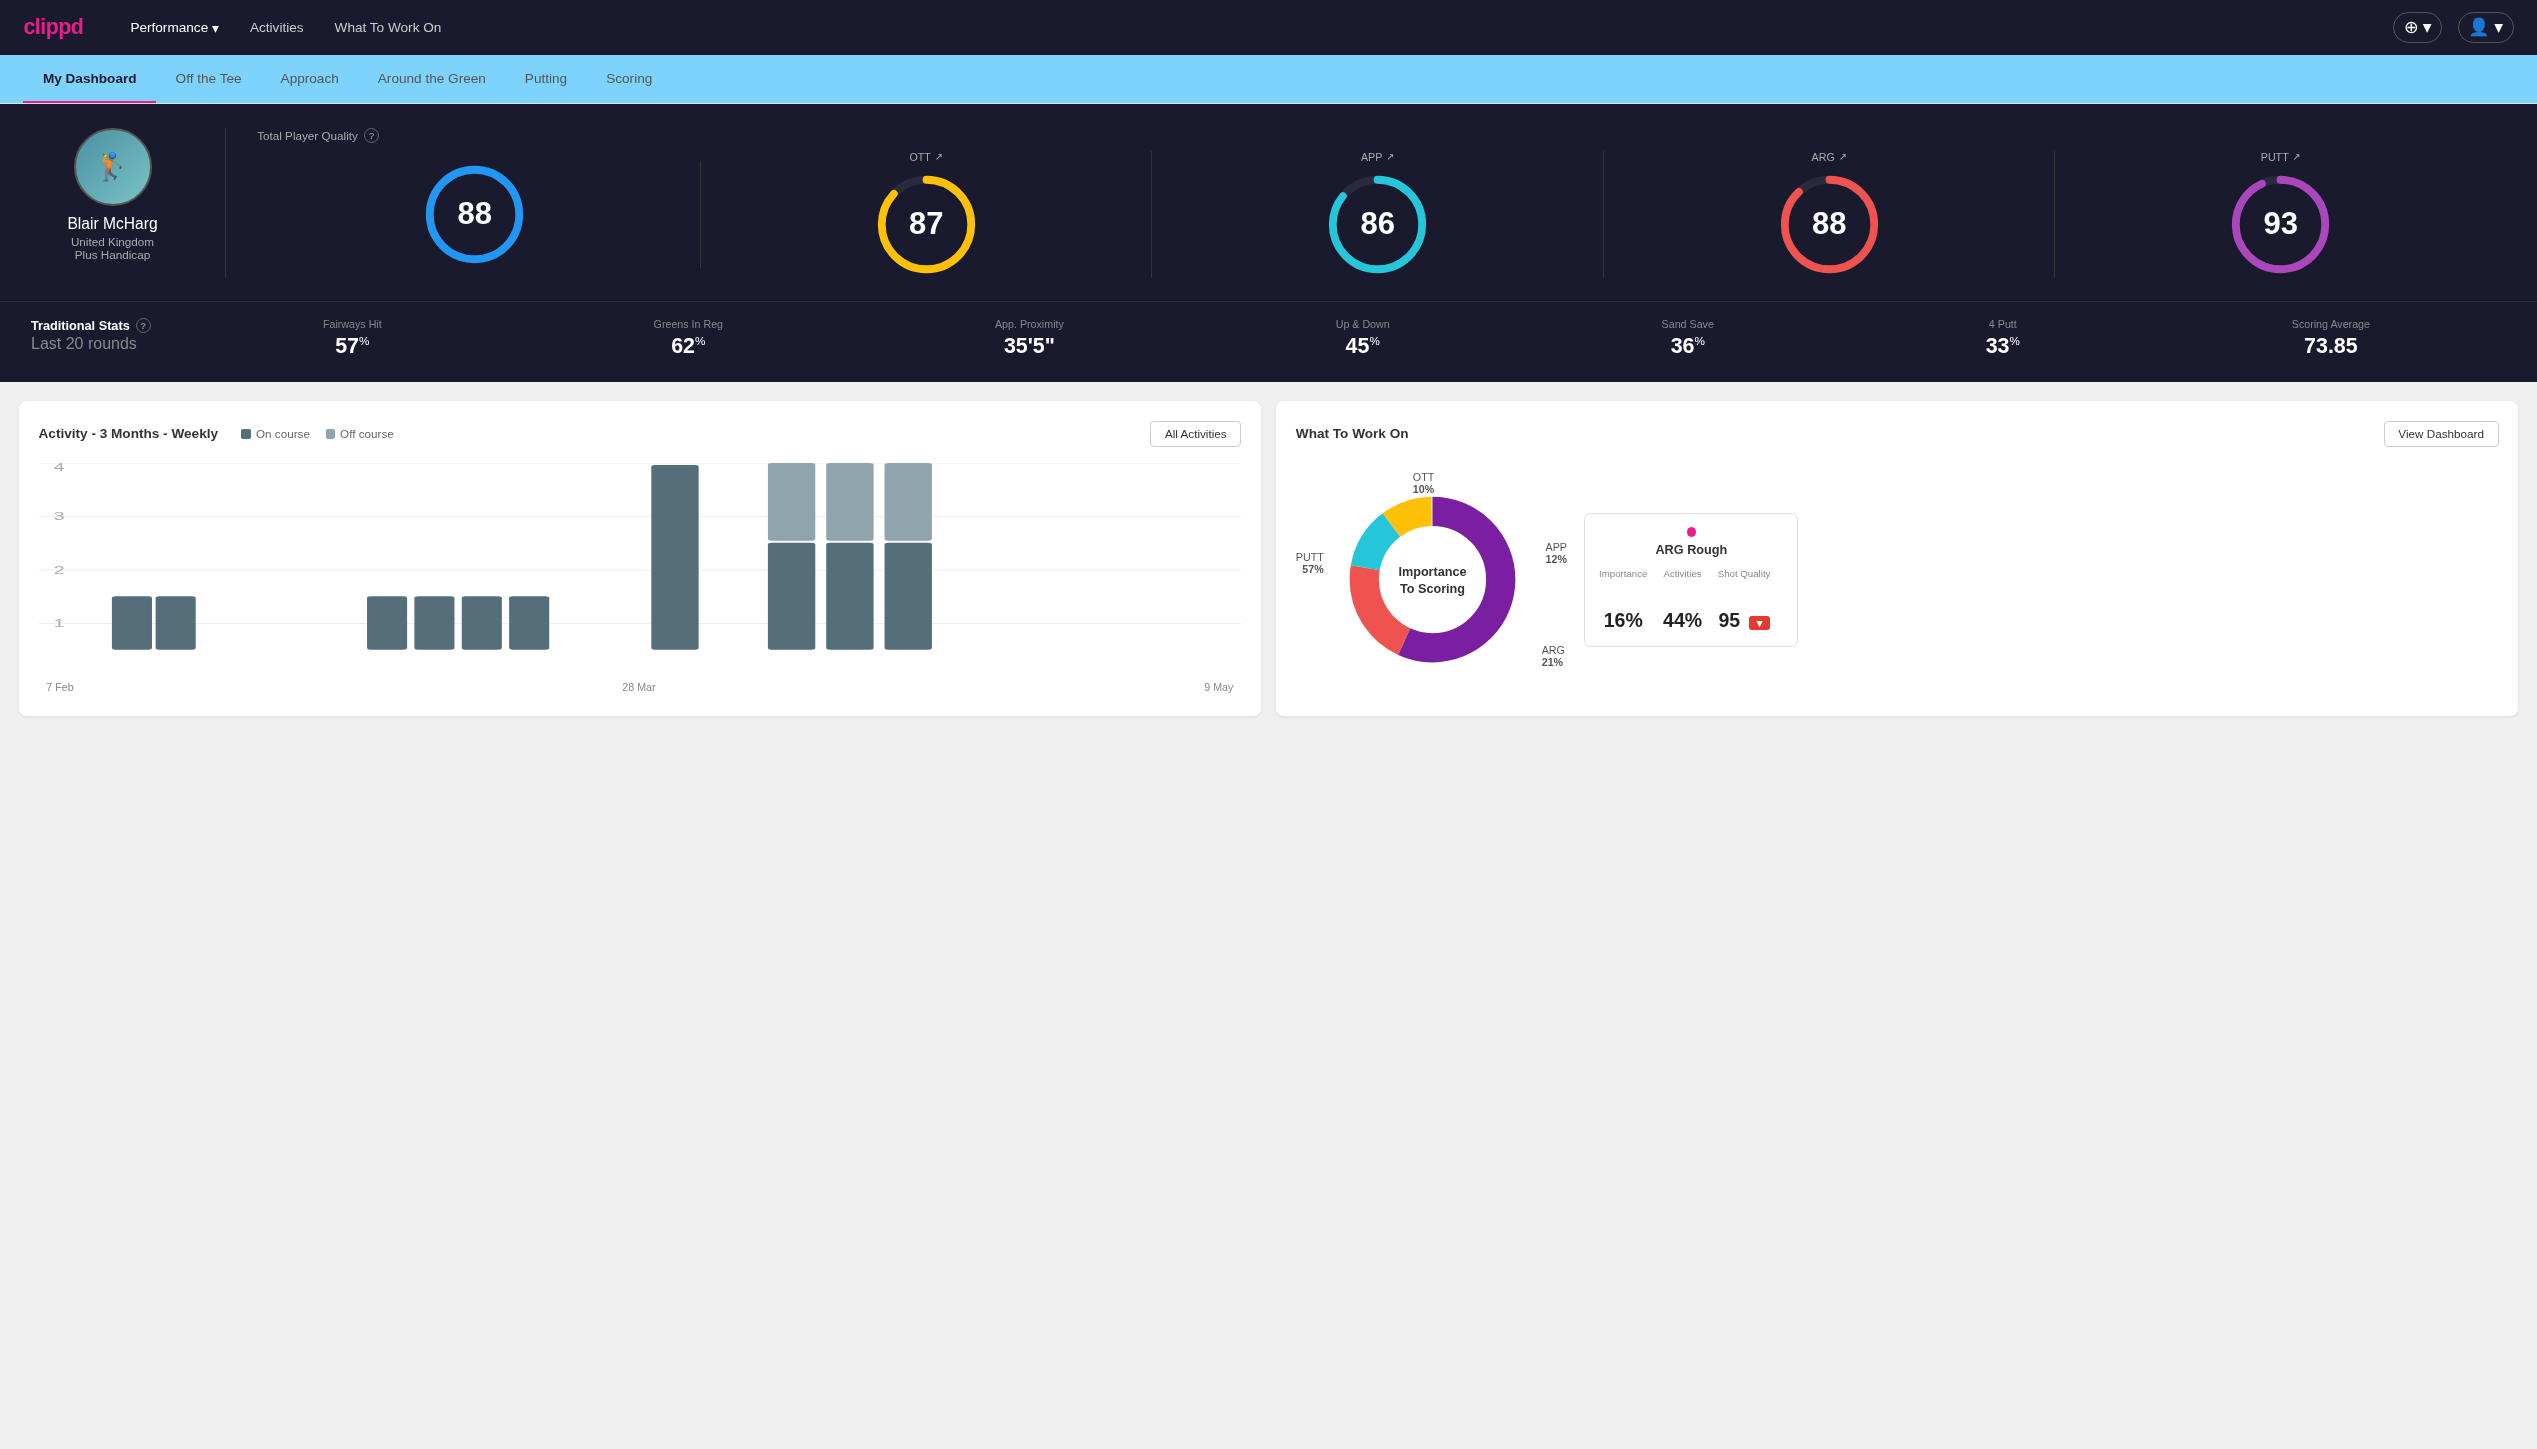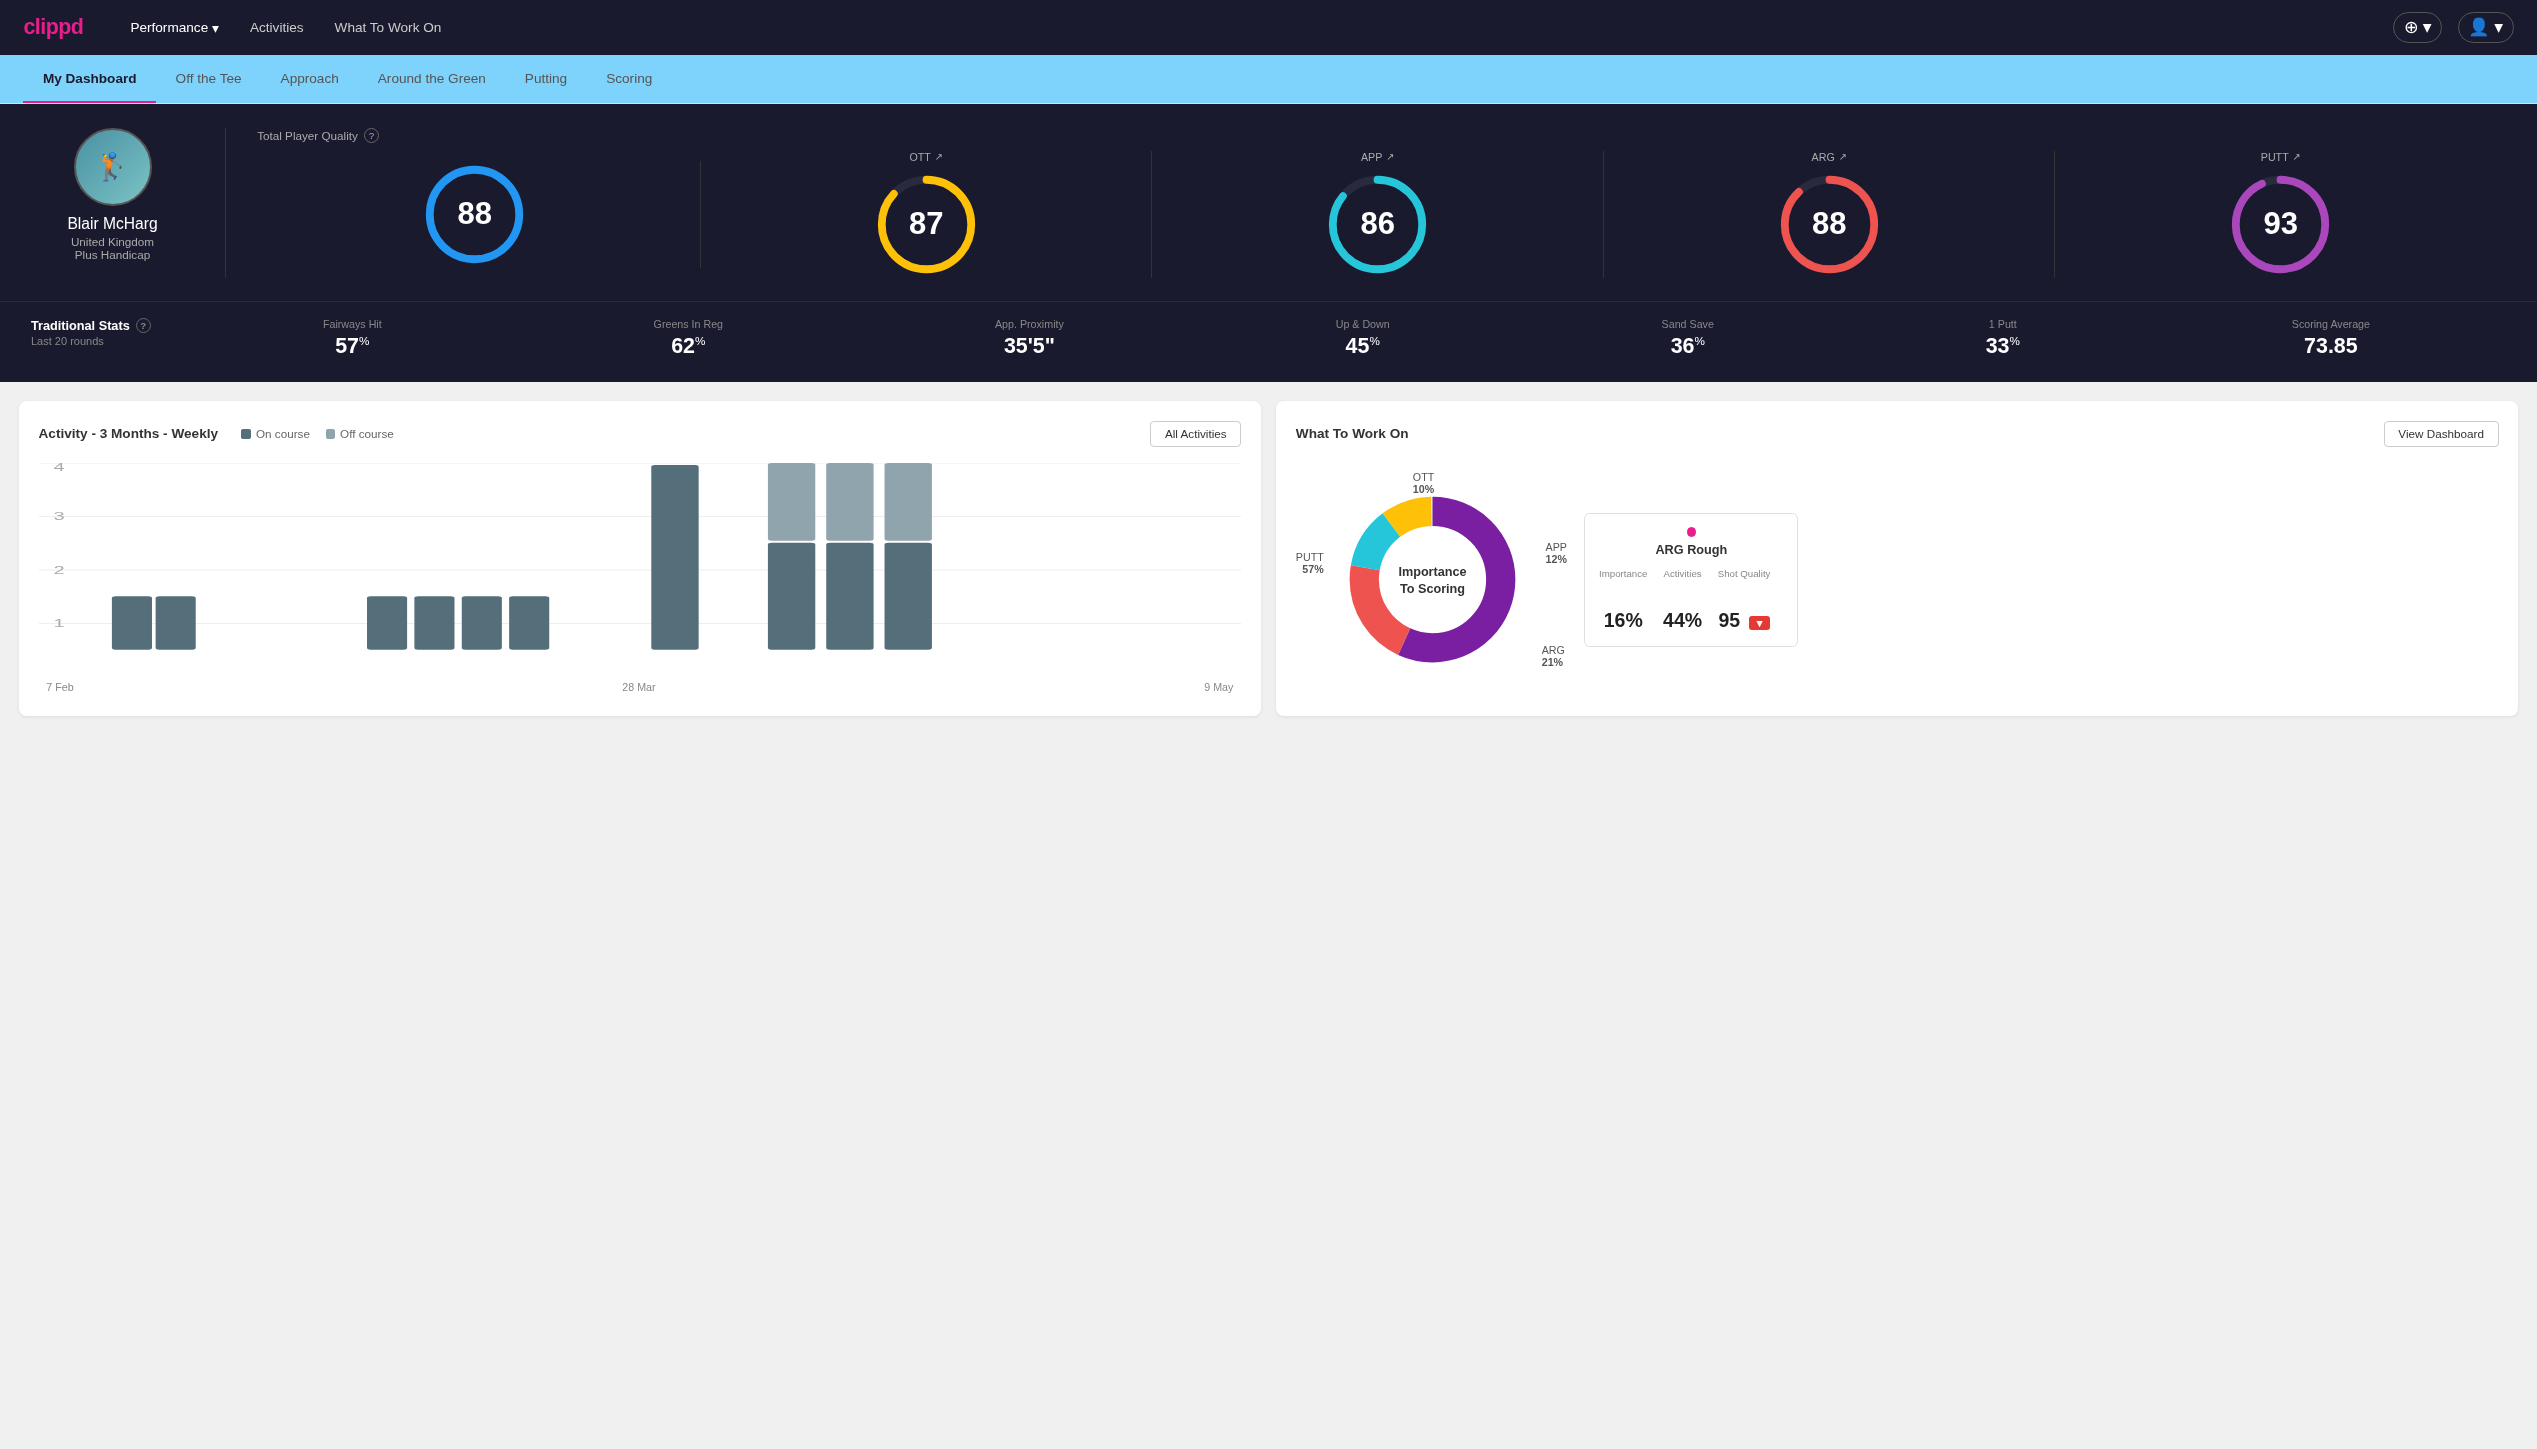--- a/index.html
+++ b/index.html
@@ -172,21 +172,21 @@
     .stats-title {
       color: #fff;
       font-size: 12.7px;
       font-weight: 600;
       display: flex;
       align-items: center;
       gap: 5.8px;
     }
     .stats-subtitle {
       color: #888;
-      font-size: 11px;
+      font-size: 16px;
       margin-top: 1.9px;
     }
     .stats-items {
       flex: 1;
       display: flex;
       justify-content: space-around;
     }
     .stat-item {
       text-align: center;
     }
@@ -507,21 +507,21 @@
         <span>45</span><sup>%</sup>
       </div>
     </div>
     <div class="stat-item">
       <div class="stat-name">Sand Save</div>
       <div class="stat-val">
         <span>36</span><sup>%</sup>
       </div>
     </div>
     <div class="stat-item">
-      <div class="stat-name">1 Putt</div>
+      <div class="stat-name">4 Putt</div>
       <div class="stat-val">
         <span>33</span><sup>%</sup>
       </div>
     </div>
     <div class="stat-item">
       <div class="stat-name">Scoring Average</div>
       <div class="stat-val">
         <span>73.85</span>
       </div>
     </div>

